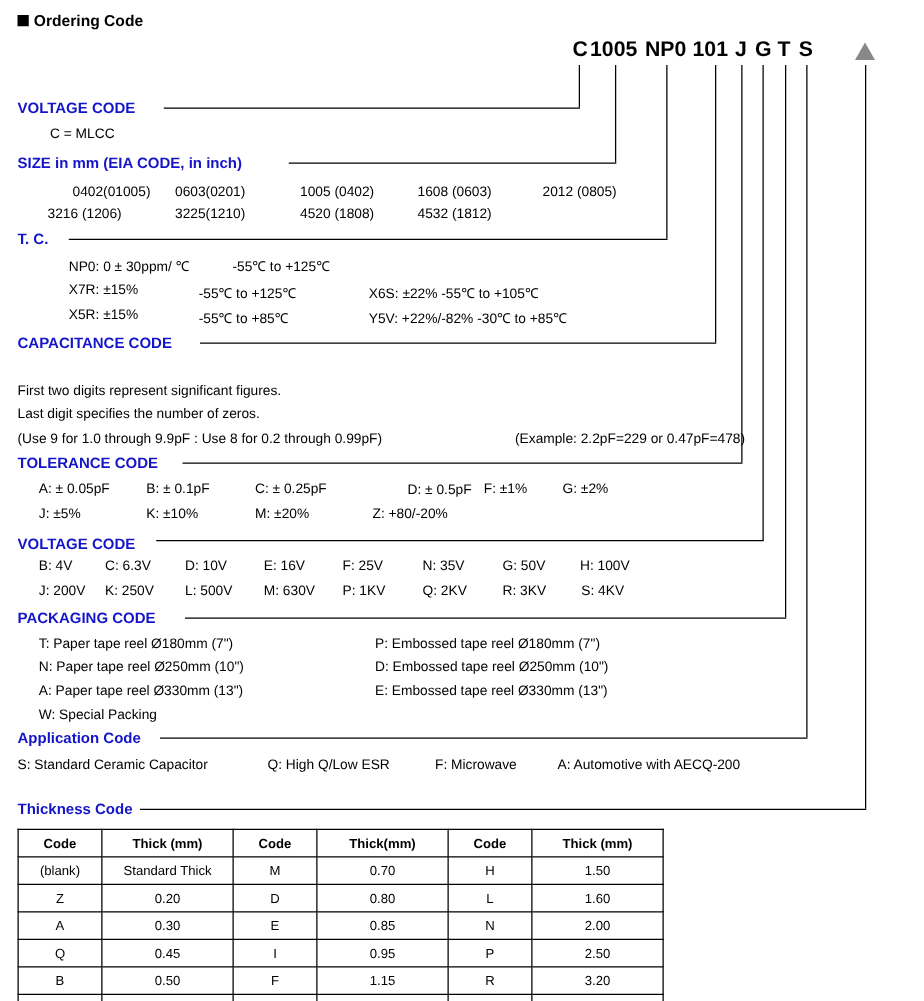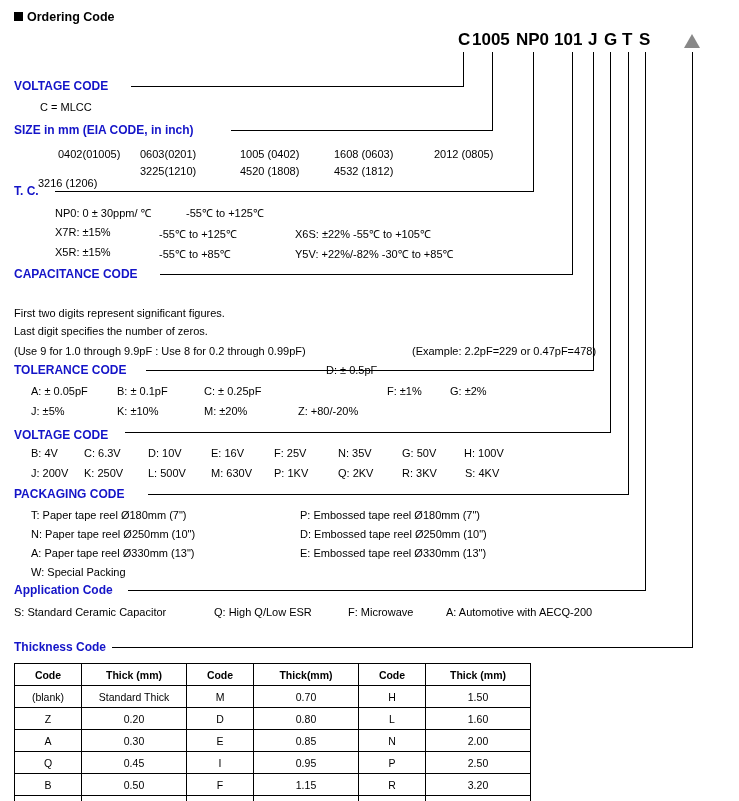--- a/index.html
+++ b/index.html
@@ -154,21 +154,21 @@
 
   <div class="abs sec-h" style="left:14px; top:79px;">VOLTAGE CODE</div>
   <div class="txt" style="left:40px; top:101px;">C   =   MLCC</div>
 
   <div class="abs sec-h" style="left:14px; top:123px;">SIZE in mm (EIA CODE, in inch)</div>
   <div class="txt" style="left:38px; top:148px;margin-left:20px;">0402(01005)</div>
   <div class="txt" style="left:140px; top:148px;">0603(0201)</div>
   <div class="txt" style="left:240px; top:148px;">1005 (0402)</div>
   <div class="txt" style="left:334px; top:148px;">1608 (0603)</div>
   <div class="txt" style="left:434px; top:148px;">2012 (0805)</div>
-  <div class="txt" style="left:38px; top:165px;margin-top:12px;">3216 (1206)</div>
+  <div class="txt" style="left:38px; top:165px;">3216 (1206)</div>
   <div class="txt" style="left:140px; top:165px;">3225(1210)</div>
   <div class="txt" style="left:240px; top:165px;">4520 (1808)</div>
   <div class="txt" style="left:334px; top:165px;">4532 (1812)</div>
 
   <div class="abs sec-h" style="left:14px; top:184px;">T. C.</div>
   <div class="txt" style="left:55px; top:205px;">NP0: 0 ± 30ppm/ ℃</div>
   <div class="txt" style="left:186px; top:205px;">-55℃  to +125℃</div>
   <div class="txt" style="left:55px; top:226px;">X7R: ±15%</div>
   <div class="txt" style="left:159px; top:226px;">-55℃  to +125℃</div>
   <div class="txt" style="left:295px; top:226px;">X6S: ±22% -55℃  to +105℃</div>
@@ -179,21 +179,21 @@
   <div class="abs sec-h" style="left:14px; top:267px;">CAPACITANCE CODE</div>
   <div class="txt" style="left:14px; top:307px;">First two digits represent significant figures.</div>
   <div class="txt" style="left:14px; top:325px;">Last digit specifies the number of zeros.</div>
   <div class="txt" style="left:14px; top:345px;">(Use 9 for 1.0 through 9.9pF  :  Use 8 for 0.2 through 0.99pF)</div>
   <div class="txt" style="left:412px; top:345px;">(Example: 2.2pF=229 or 0.47pF=478)</div>
 
   <div class="abs sec-h" style="left:14px; top:363px;">TOLERANCE CODE</div>
   <div class="txt" style="left:31px; top:385px;">A: ± 0.05pF</div>
   <div class="txt" style="left:117px; top:385px;">B: ± 0.1pF</div>
   <div class="txt" style="left:204px; top:385px;">C: ± 0.25pF</div>
-  <div class="txt" style="left:298px; top:364px;padding-left:28px;">D: ± 0.5pF</div>
+  <div class="txt" style="left:298px; top:386px;padding-left:28px;">D: ± 0.5pF</div>
   <div class="txt" style="left:387px; top:385px;">F: ±1%</div>
   <div class="txt" style="left:450px; top:385px;">G: ±2%</div>
   <div class="txt" style="left:31px; top:405px;">J: ±5%</div>
   <div class="txt" style="left:117px; top:405px;">K: ±10%</div>
   <div class="txt" style="left:204px; top:405px;">M: ±20%</div>
   <div class="txt" style="left:298px; top:405px;">Z: +80/-20%</div>
 
   <div class="abs sec-h" style="left:14px; top:428px;text-align:right;">VOLTAGE CODE</div>
   <div class="txt" style="left:31px; top:447px;">B: 4V</div>
   <div class="txt" style="left:84px; top:447px;">C: 6.3V</div>

